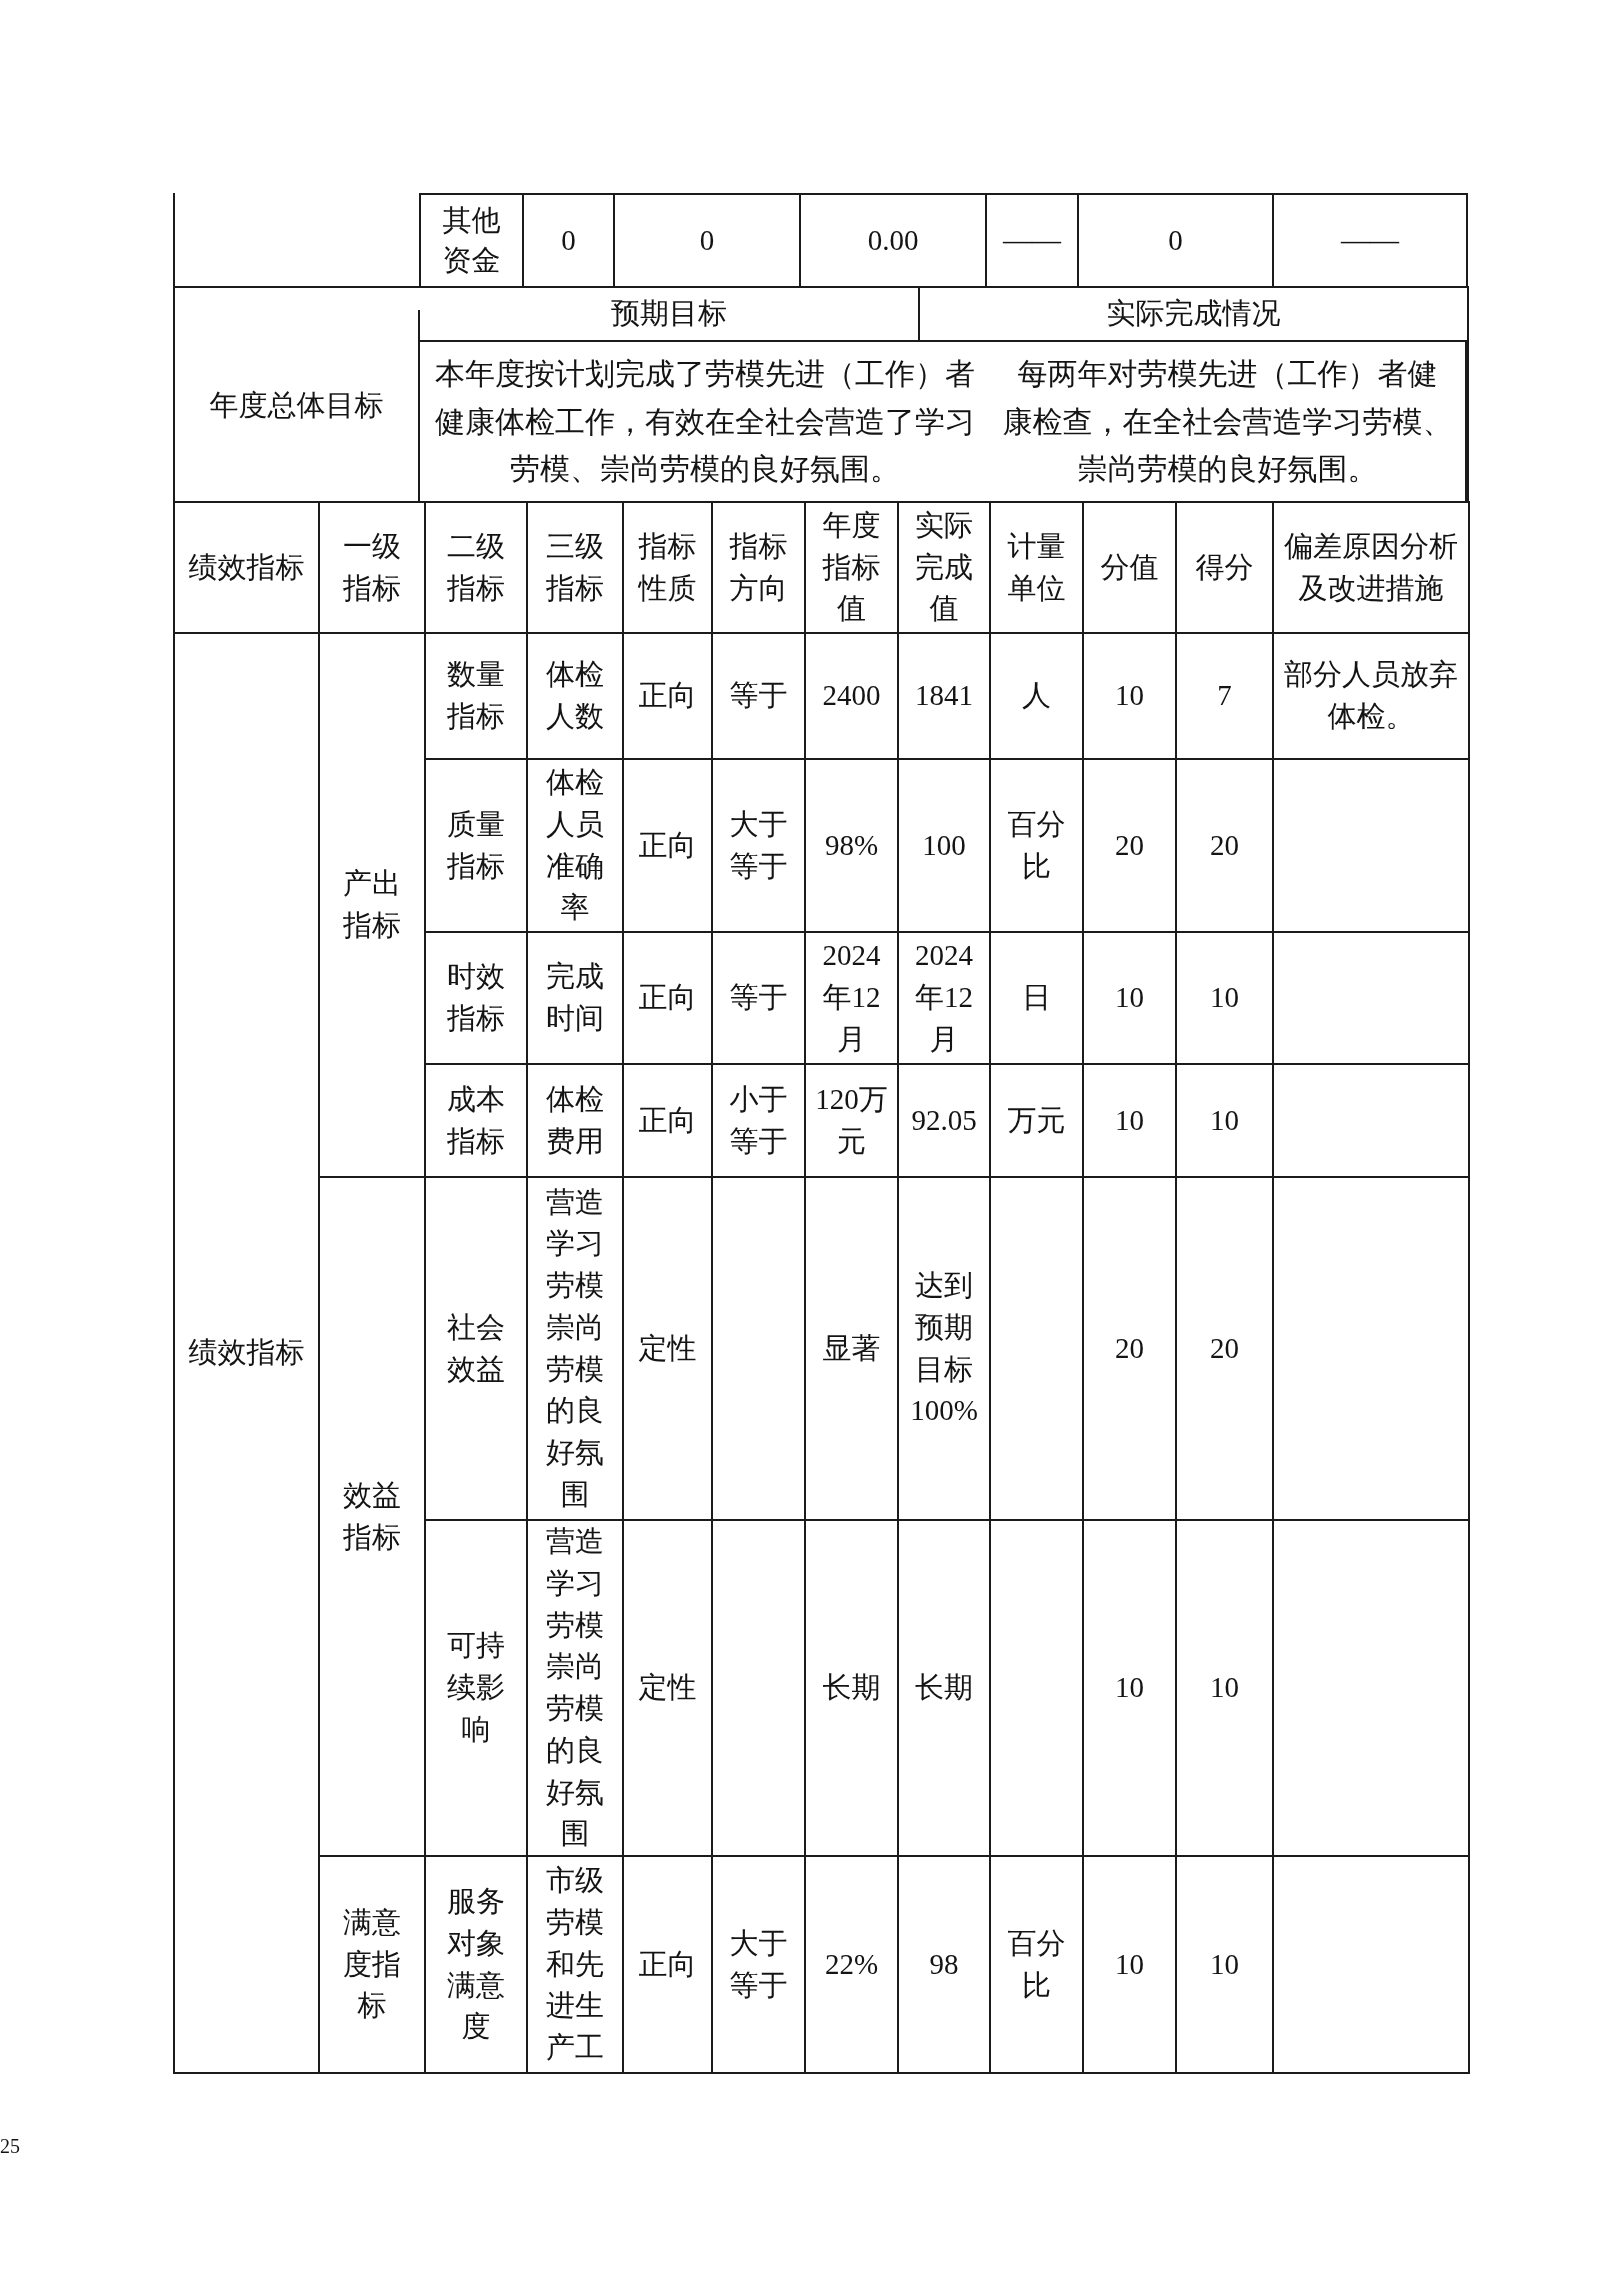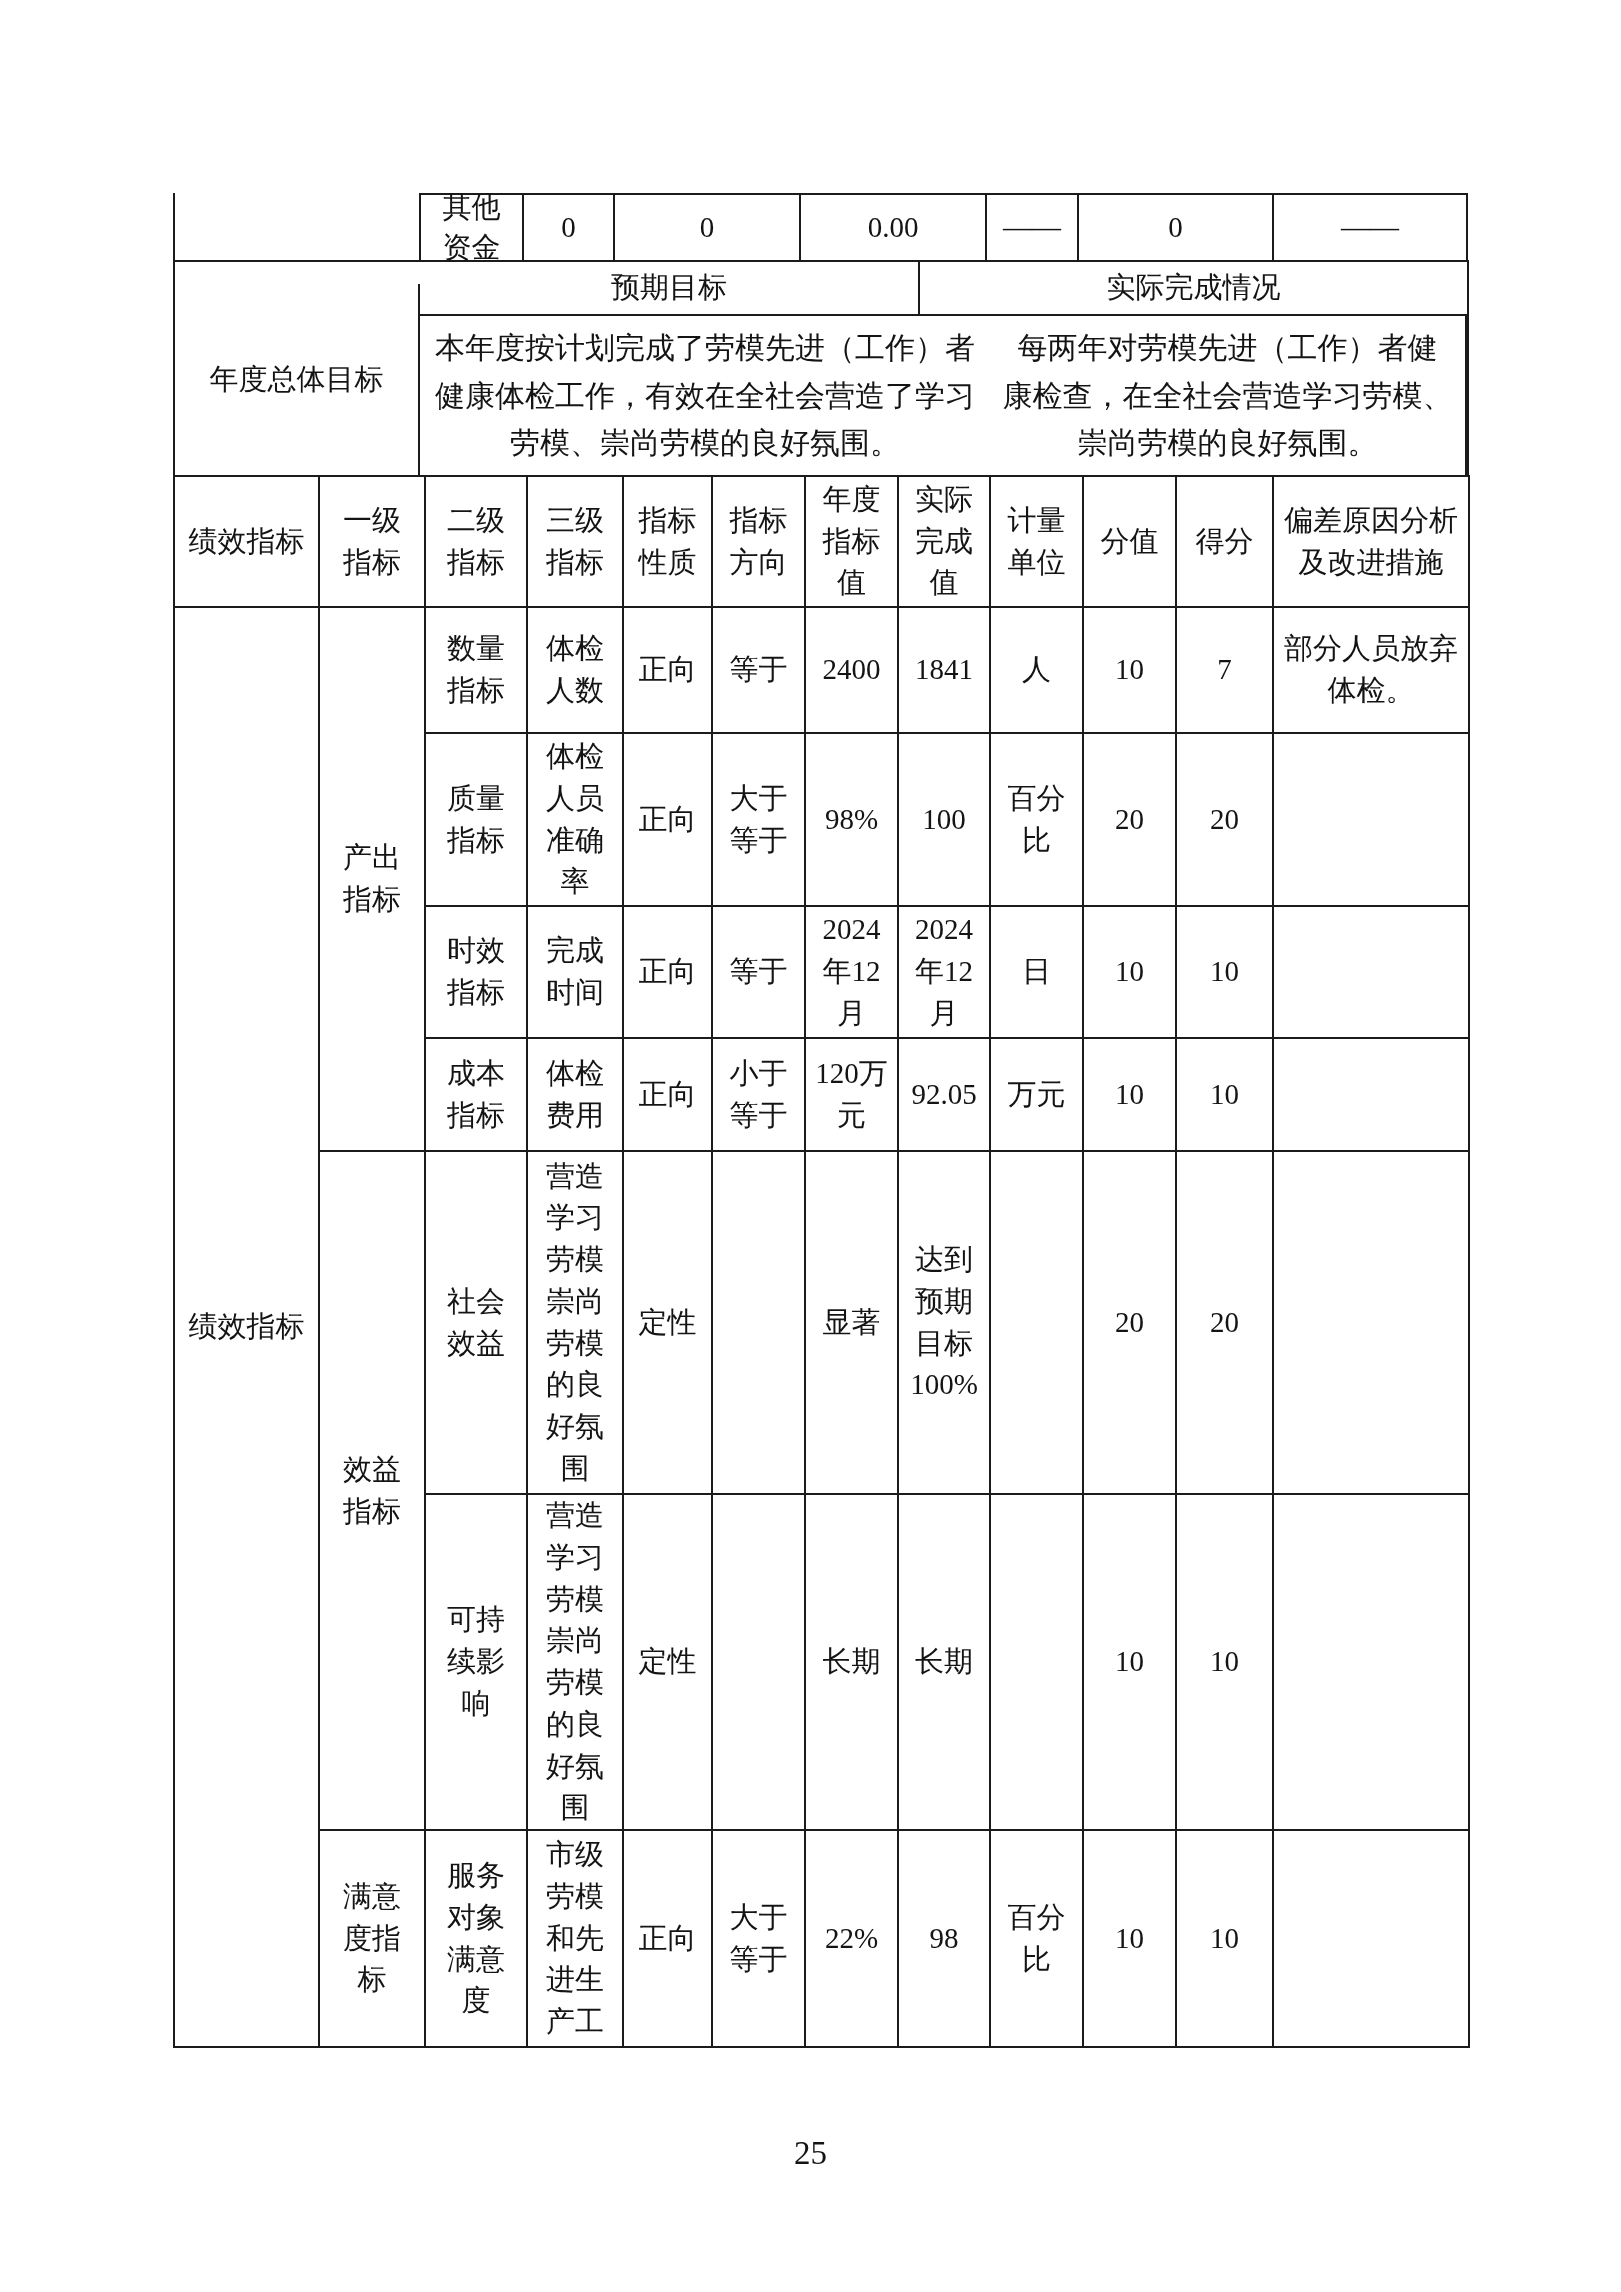--- a/index.html
+++ b/index.html
@@ -7,21 +7,21 @@
   body {
     width: 1621px; height: 2293px;
     position: relative;
     font-family: "Liberation Serif", "DejaVu Serif", serif;
     color: #141414;
     overflow: hidden;
   }
   .content { position: absolute; left: 173px; top: 193px; width: 1296px; }
 
   
-  .fund-row { display: flex; height: 67px; }
+  .fund-row { display: flex; height: 93px; }
   .fund-row .cell {
     display: flex; align-items: center; justify-content: center;
     font-size: 29px; line-height: 1.35; white-space: pre-line; text-align: center;
     border-left: 2px solid #1b1b1b; border-top: 2px solid #1b1b1b;
   }
   .fund-row .no-top { border-top: none; }
   .fund-row .last { border-right: 2px solid #1b1b1b; }
   .fc0 { width: 246px; } .fc1 { width: 103px; } .fc2 { width: 91px; }
   .fc3 { width: 186px; } .fc4 { width: 186px; } .fc5 { width: 92px; }
   .fc6 { width: 195px; } .fc7 { width: 196px; }
@@ -70,21 +70,21 @@
   tr.r4  { height: 113px; }
   tr.r5  { height: 343px; }
   tr.r6  { height: 333px; }
   tr.r7  { height: 217px; }
   td.cut { border-bottom: none; }
   td.vtop { vertical-align: top; padding-top: 2px; margin-top: 47px; }
 
   
   .page-number {
     position: absolute; left: 0; top: 2135px; width: 1621px;
-    text-align: center; font-size: 33px;
+    text-align: left; font-size: 20px;
   }
 </style>
 </head>
 <body>
 
 <div class="content">
 
   <div class="fund-row">
     <div class="cell fc0 no-top"></div>
     <div class="cell fc1">其他

